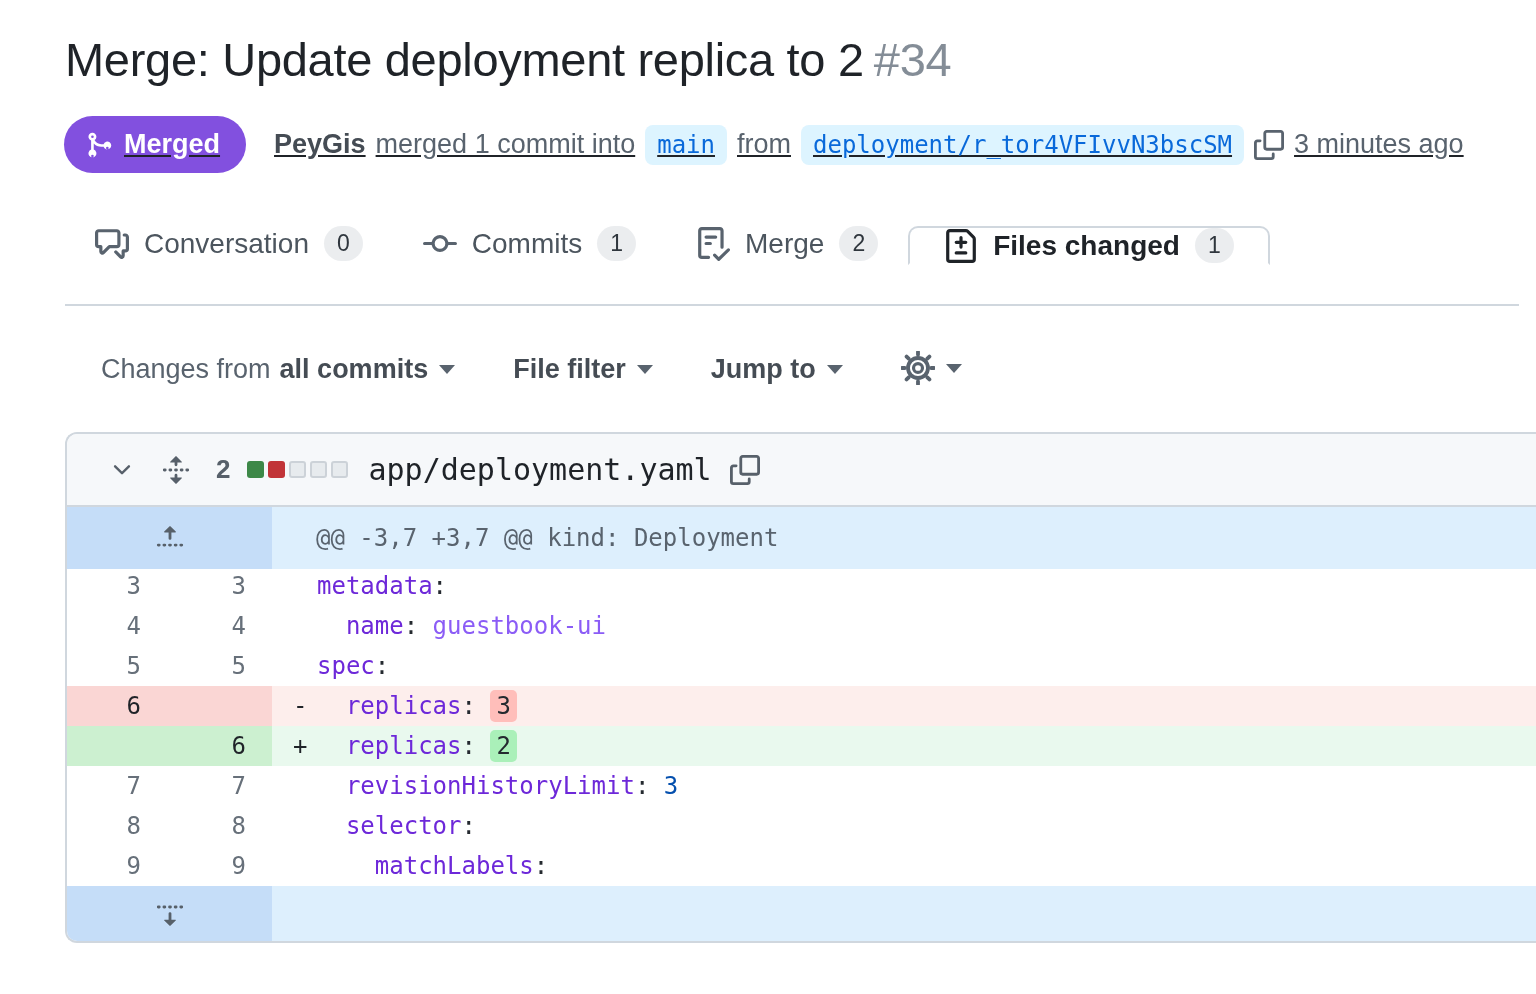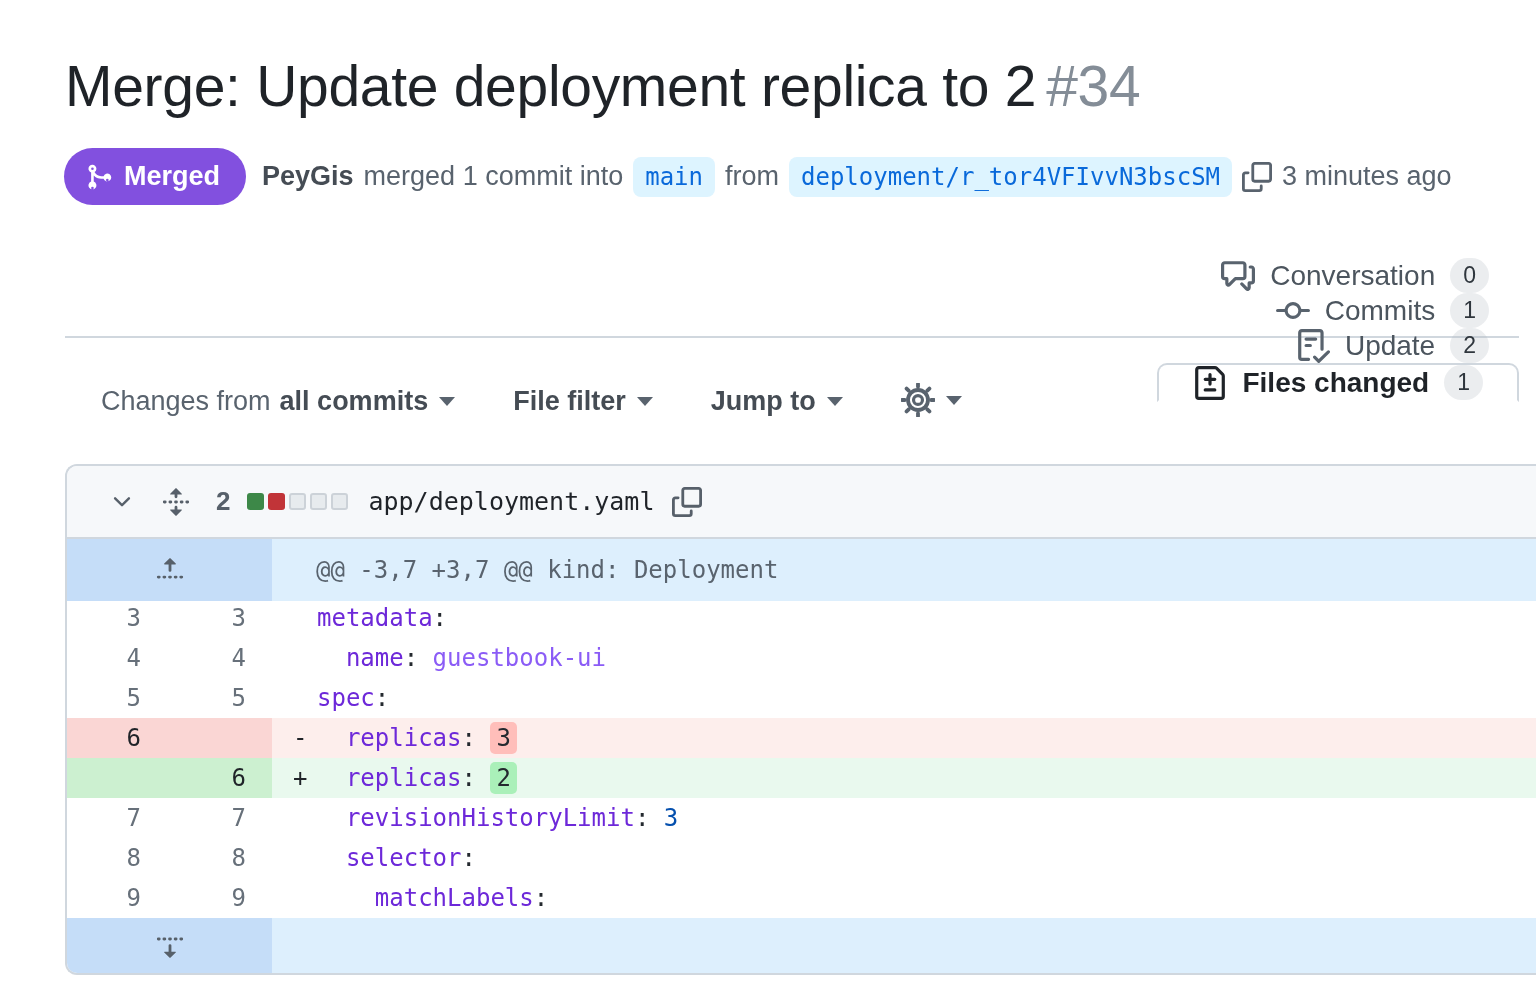--- a/index.html
+++ b/index.html
@@ -1,38 +1,38 @@
 <!DOCTYPE html>
 <html style="--merged_badge: #8250df; --branch_pill_bg: #ddf4ff; --branch_pill_text: #0969da; --border: #d0d7de; --hunk_row_bg: #ddeffd; --hunk_gutter_bg: #c5ddf8; --deletion_row_bg: #fdeeec; --deletion_gutter_bg: #fad6d4; --deletion_word_bg: #ffbeba; --addition_row_bg: #e9f9ee; --addition_gutter_bg: #ccf0d0; --addition_word_bg: #aaf0b9; --diffstat_addition: #3d8848; --diffstat_deletion: #c13438; --diffstat_neutral: #e7ebee;"><head>
 <meta charset="utf-8">
 <style>
   * { box-sizing: border-box; }
   html, body { margin:0; padding:0; width:1536px; height:994px; overflow:hidden; background:#fff; }
   body { font-family:"Liberation Sans","DejaVu Sans",sans-serif; color:#1f2328; }
 
   
-  .pr-title { font-size:57px; font-weight:400; margin:52px 0 0 65px; letter-spacing:-0.3px; line-height:1.2; }
+  .pr-title { font-size:47px; font-weight:400; margin:32px 0 0 65px; letter-spacing:-0.3px; line-height:1.2; }
   .issue-number { color:#848d97; margin-left:10px; }
 
-  .status-row { display:flex; align-items:center; margin:28px 0 0 64px; gap:16px; }
+  .status-row { display:flex; align-items:center; margin:28px 0 0 64px; gap:28px;text-decoration:underline; }
   .state-badge { display:inline-flex; align-items:center; gap:11px; background:var(--merged_badge,#8250df);
     color:#fff; font-size:27px; font-weight:700; height:57px; padding:0 26px 0 21px; border-radius:29px; }
   .state-badge .icon { width:28px; height:28px; }
 
   .byline { display:flex; align-items:center; gap:10px; font-size:27px; color:#59636e; flex-wrap:nowrap; }
   .byline .author { color:#454c54; font-weight:700; text-decoration:none; }
   .branch-pill { font-family:"DejaVu Sans Mono","Liberation Mono",monospace; font-size:24px;
     color:var(--branch_pill_text,#0969da); background:var(--branch_pill_bg,#ddf4ff);
     padding:6px 12px; border-radius:8px; text-decoration:none; white-space:nowrap; }
   .icon-btn { background:none; border:none; padding:0; cursor:pointer; color:#59636e; display:inline-flex; }
   .icon-btn .icon { width:30px; height:30px; }
 
   
-  .tab-nav { display:flex; align-items:flex-end; height:80px; margin-top:53px; border-bottom:2px solid var(--border,#d0d7de);
-    padding-left:0; margin-left:65px; margin-right:17px;flex-direction:column; }
+  .tab-nav { display:flex; align-items:flex-start; height:80px; margin-top:53px; border-bottom:2px solid var(--border,#d0d7de);
+    padding-left:0; margin-left:65px; margin-right:17px; }
   .tab { display:flex; align-items:center; gap:15px; padding:0 30px; font-size:28px; color:#4c555e; cursor:pointer; }
   .tab .tab-icon { width:34px; height:34px; color:#59636e; display:inline-flex; }
   .tab.active { background:#fff; border:2px solid var(--border,#d0d7de); border-bottom:2px solid #fff;
     border-radius:10px 10px 0 0; margin-bottom:-2px; color:#1f2328; font-weight:700; padding:0 34px; }
   .tab.active .tab-icon { color:#1f2328; }
   .tab-count { background:rgba(175,184,193,0.25); border-radius:22px; padding:6px 13px; font-size:23px;
     font-weight:400; color:#2f363d; line-height:1; min-width:17px; text-align:center; }
 
   
   .diff-toolbar { display:flex; align-items:flex-end; gap:46px; margin:44px 0 0 95px; font-size:27px; }
@@ -49,21 +49,21 @@
   .file-header { height:73px; background:#f6f8fa; display:flex; align-items:center; padding-left:42px;
     border-bottom:2px solid var(--border,#d0d7de); }
   .file-header .chev { width:26px; height:26px; color:#57606a; }
   .file-header .unfold { width:30px; height:30px; color:#57606a; margin-left:26px; }
   .changed-count { font-size:26px; font-weight:700; color:#57606a; margin-left:25px; }
   .diffstat { display:flex; gap:4px; margin-left:17px; }
   .sq { width:17px; height:17px; border-radius:3px; }
   .sq-addition { background:var(--diffstat_addition,#3d8848); }
   .sq-deletion { background:var(--diffstat_deletion,#c13438); }
   .sq-neutral  { background:var(--diffstat_neutral,#e7ebee); border:2px solid #ccd2d8; }
-  .file-path { font-family:"DejaVu Sans Mono","Liberation Mono",monospace; font-size:25px; color:#1f2328;
+  .file-path { font-family:"DejaVu Sans Mono","Liberation Mono",monospace; font-size:30px; color:#1f2328;
     margin-left:20px; text-decoration:none; }
   .file-copy { margin-left:18px; color:#57606a; }
   .file-copy .icon { width:30px; height:30px; }
 
   
   .diff-body { font-family:"DejaVu Sans Mono","Liberation Mono",monospace; font-size:24px; }
   .hunk-row, .expand-row { display:grid; grid-template-columns:205px 1fr; }
   .hunk-row { height:59px; }
   .expand-row { height:55px; }
   .hunk-gutter, .expand-gutter { background:var(--hunk_gutter_bg,#c5ddf8); display:flex; align-items:center;
@@ -141,21 +141,21 @@
       </span>
       <span class="tab-label">Commits</span>
       <span class="tab-count">1</span>
     </div>
     <div class="tab">
       <span class="tab-icon">
         <svg viewBox="0 0 16 16" fill="currentColor">
           <path d="M2.5 1.75v11.5c0 .138.112.25.25.25h3.17a.75.75 0 0 1 0 1.5H2.75A1.75 1.75 0 0 1 1 13.25V1.75C1 .784 1.784 0 2.75 0h8.5C12.216 0 13 .784 13 1.75v7.736a.75.75 0 0 1-1.5 0V1.75a.25.25 0 0 0-.25-.25h-8.5a.25.25 0 0 0-.25.25Zm13.274 9.537v-.001l-4.557 4.45a.75.75 0 0 1-1.055-.008l-1.943-1.95a.75.75 0 0 1 1.062-1.058l1.419 1.425 4.026-3.932a.75.75 0 1 1 1.048 1.074ZM4.75 4h4.5a.75.75 0 0 1 0 1.5h-4.5a.75.75 0 0 1 0-1.5ZM4 7.75A.75.75 0 0 1 4.75 7h2a.75.75 0 0 1 0 1.5h-2A.75.75 0 0 1 4 7.75Z"></path>
         </svg>
       </span>
-      <span class="tab-label">Update</span>
+      <span class="tab-label">Merge</span>
       <span class="tab-count">2</span>
     </div>
     <div class="tab active">
       <span class="tab-icon">
         <svg viewBox="0 0 16 16" fill="currentColor">
           <path d="M1 1.75C1 .784 1.784 0 2.75 0h7.586c.464 0 .909.184 1.237.513l2.914 2.914c.329.328.513.773.513 1.237v9.586A1.75 1.75 0 0 1 13.25 16H2.75A1.75 1.75 0 0 1 1 14.25Zm1.75-.25a.25.25 0 0 0-.25.25v12.5c0 .138.112.25.25.25h10.5a.25.25 0 0 0 .25-.25V4.664a.25.25 0 0 0-.073-.177l-2.914-2.914a.25.25 0 0 0-.177-.073ZM8 3.25a.75.75 0 0 1 .75.75v1.5h1.5a.75.75 0 0 1 0 1.5h-1.5v1.5a.75.75 0 0 1-1.5 0V7h-1.5a.75.75 0 0 1 0-1.5h1.5V4A.75.75 0 0 1 8 3.25Zm-3 8a.75.75 0 0 1 .75-.75h4.5a.75.75 0 0 1 0 1.5h-4.5a.75.75 0 0 1-.75-.75Z"></path>
         </svg>
       </span>
       <span class="tab-label">Files changed</span>
       <span class="tab-count">1</span>

